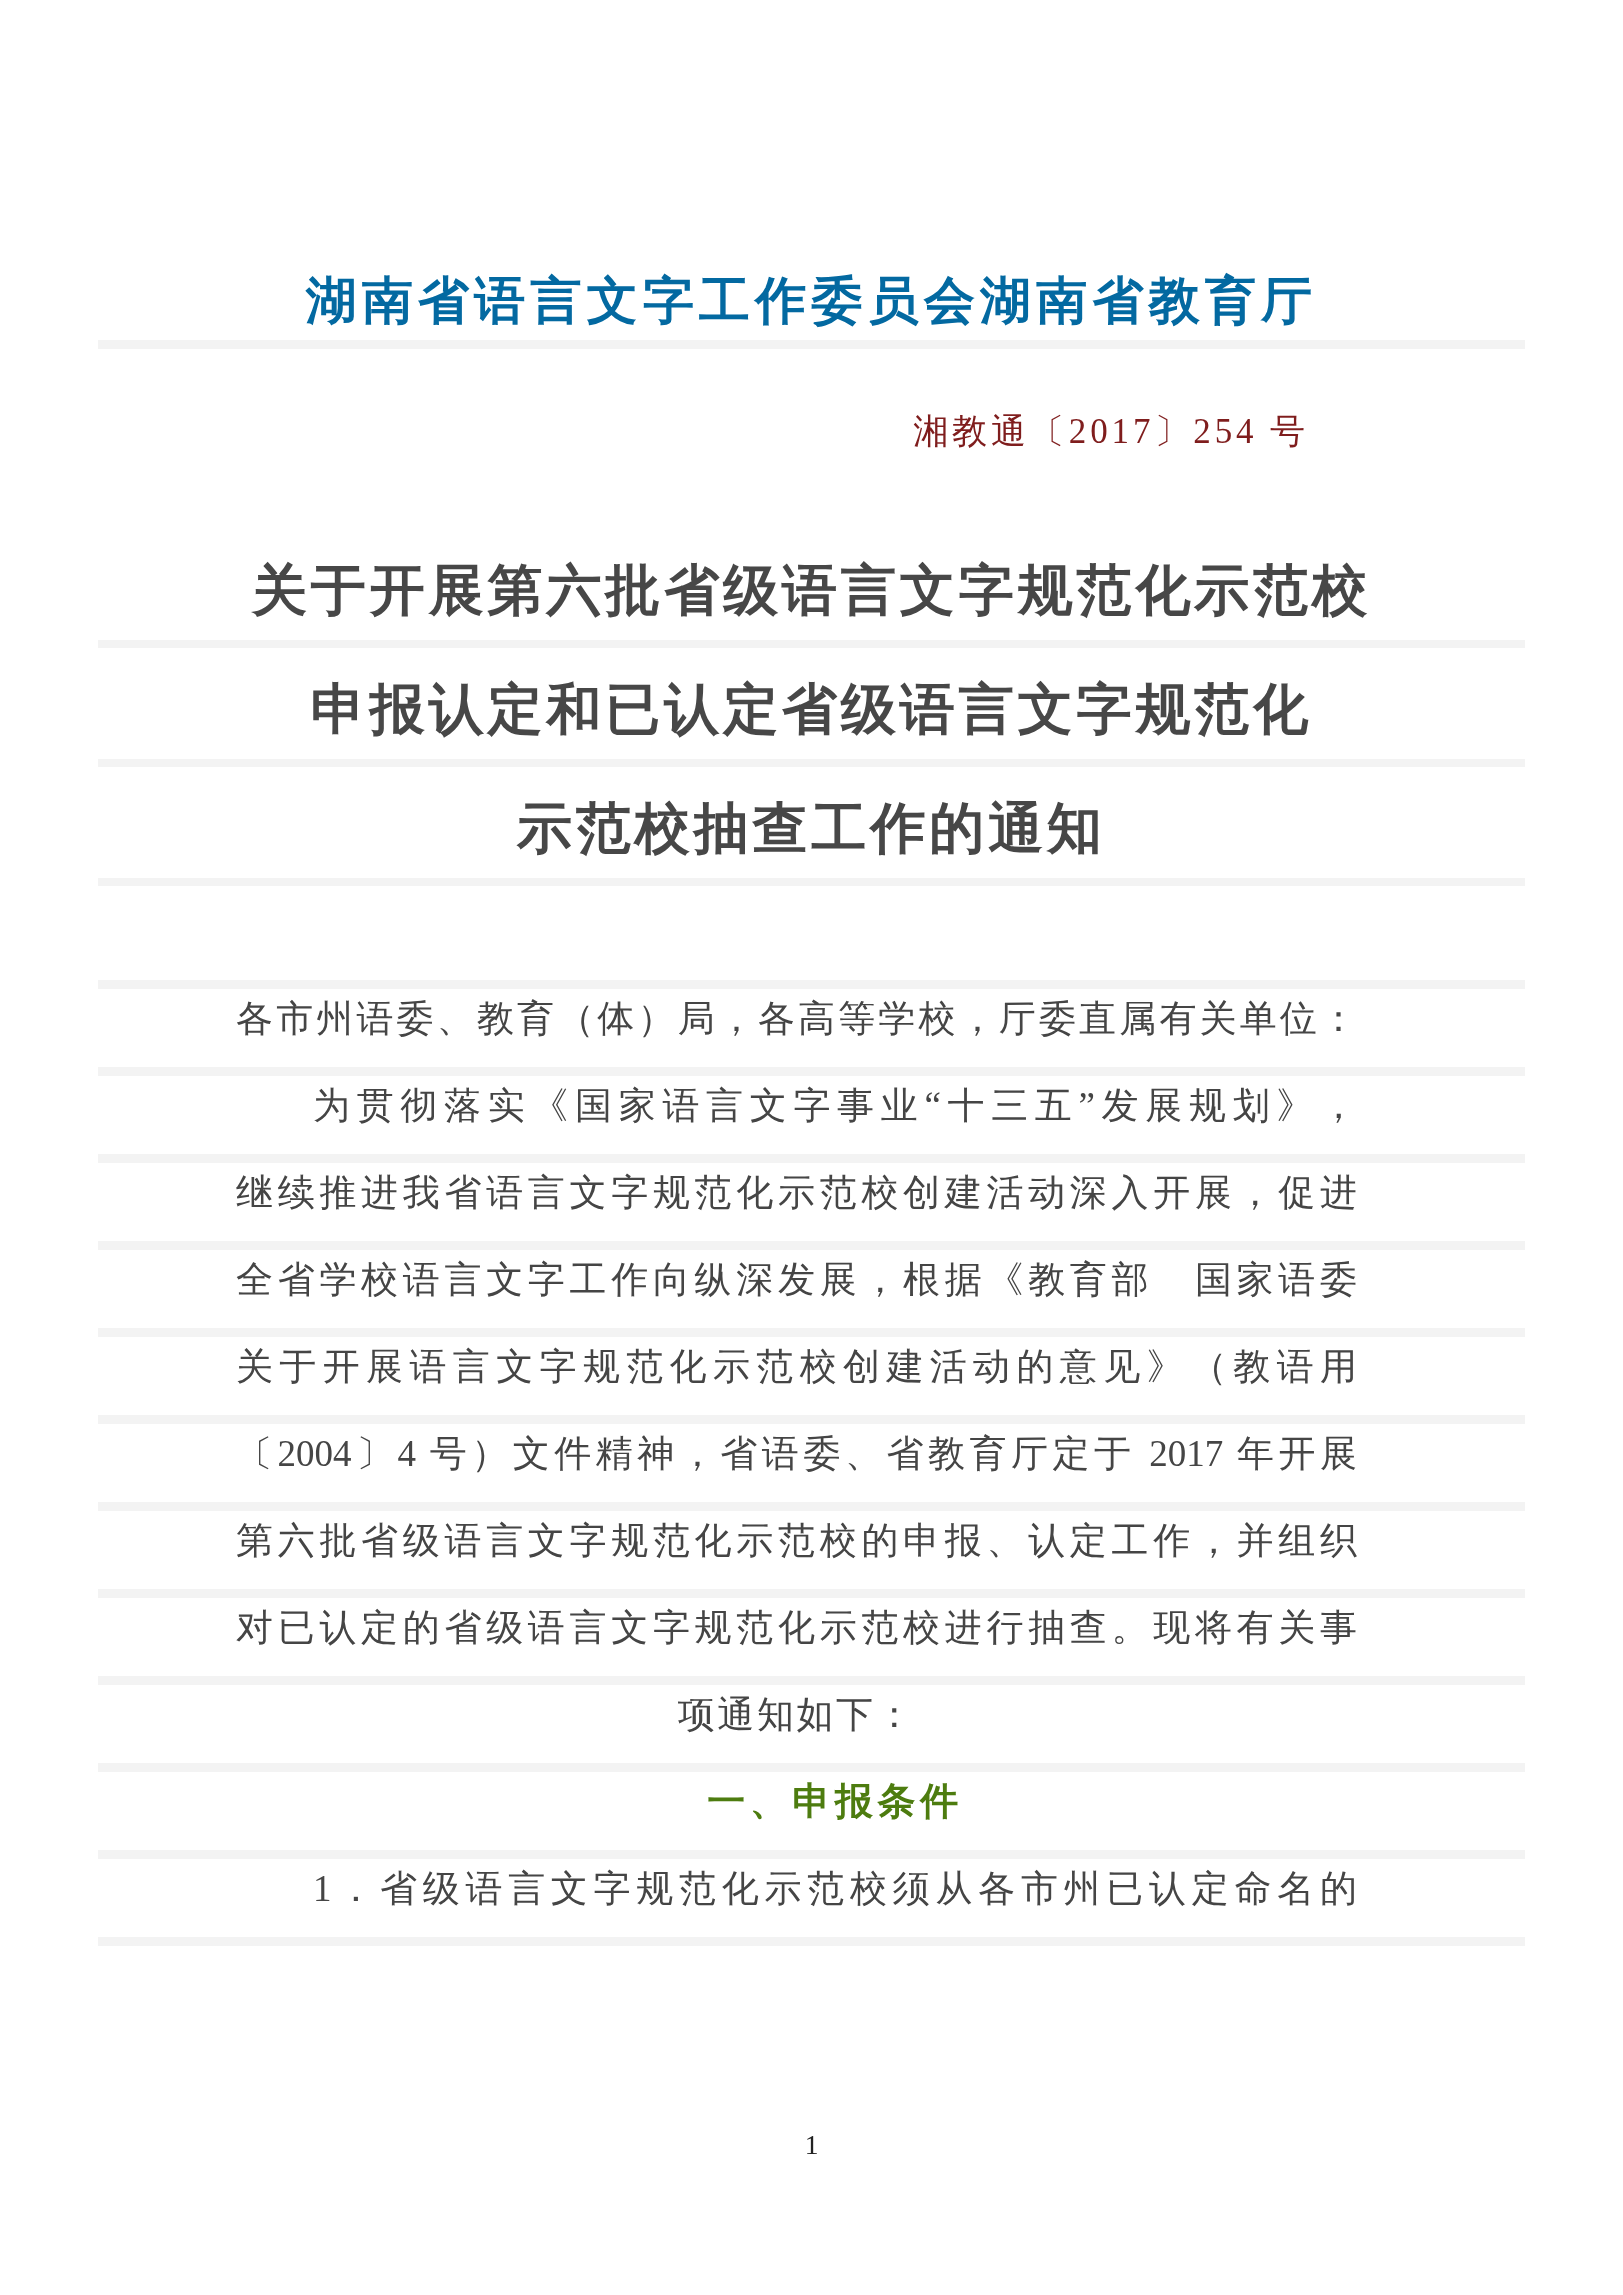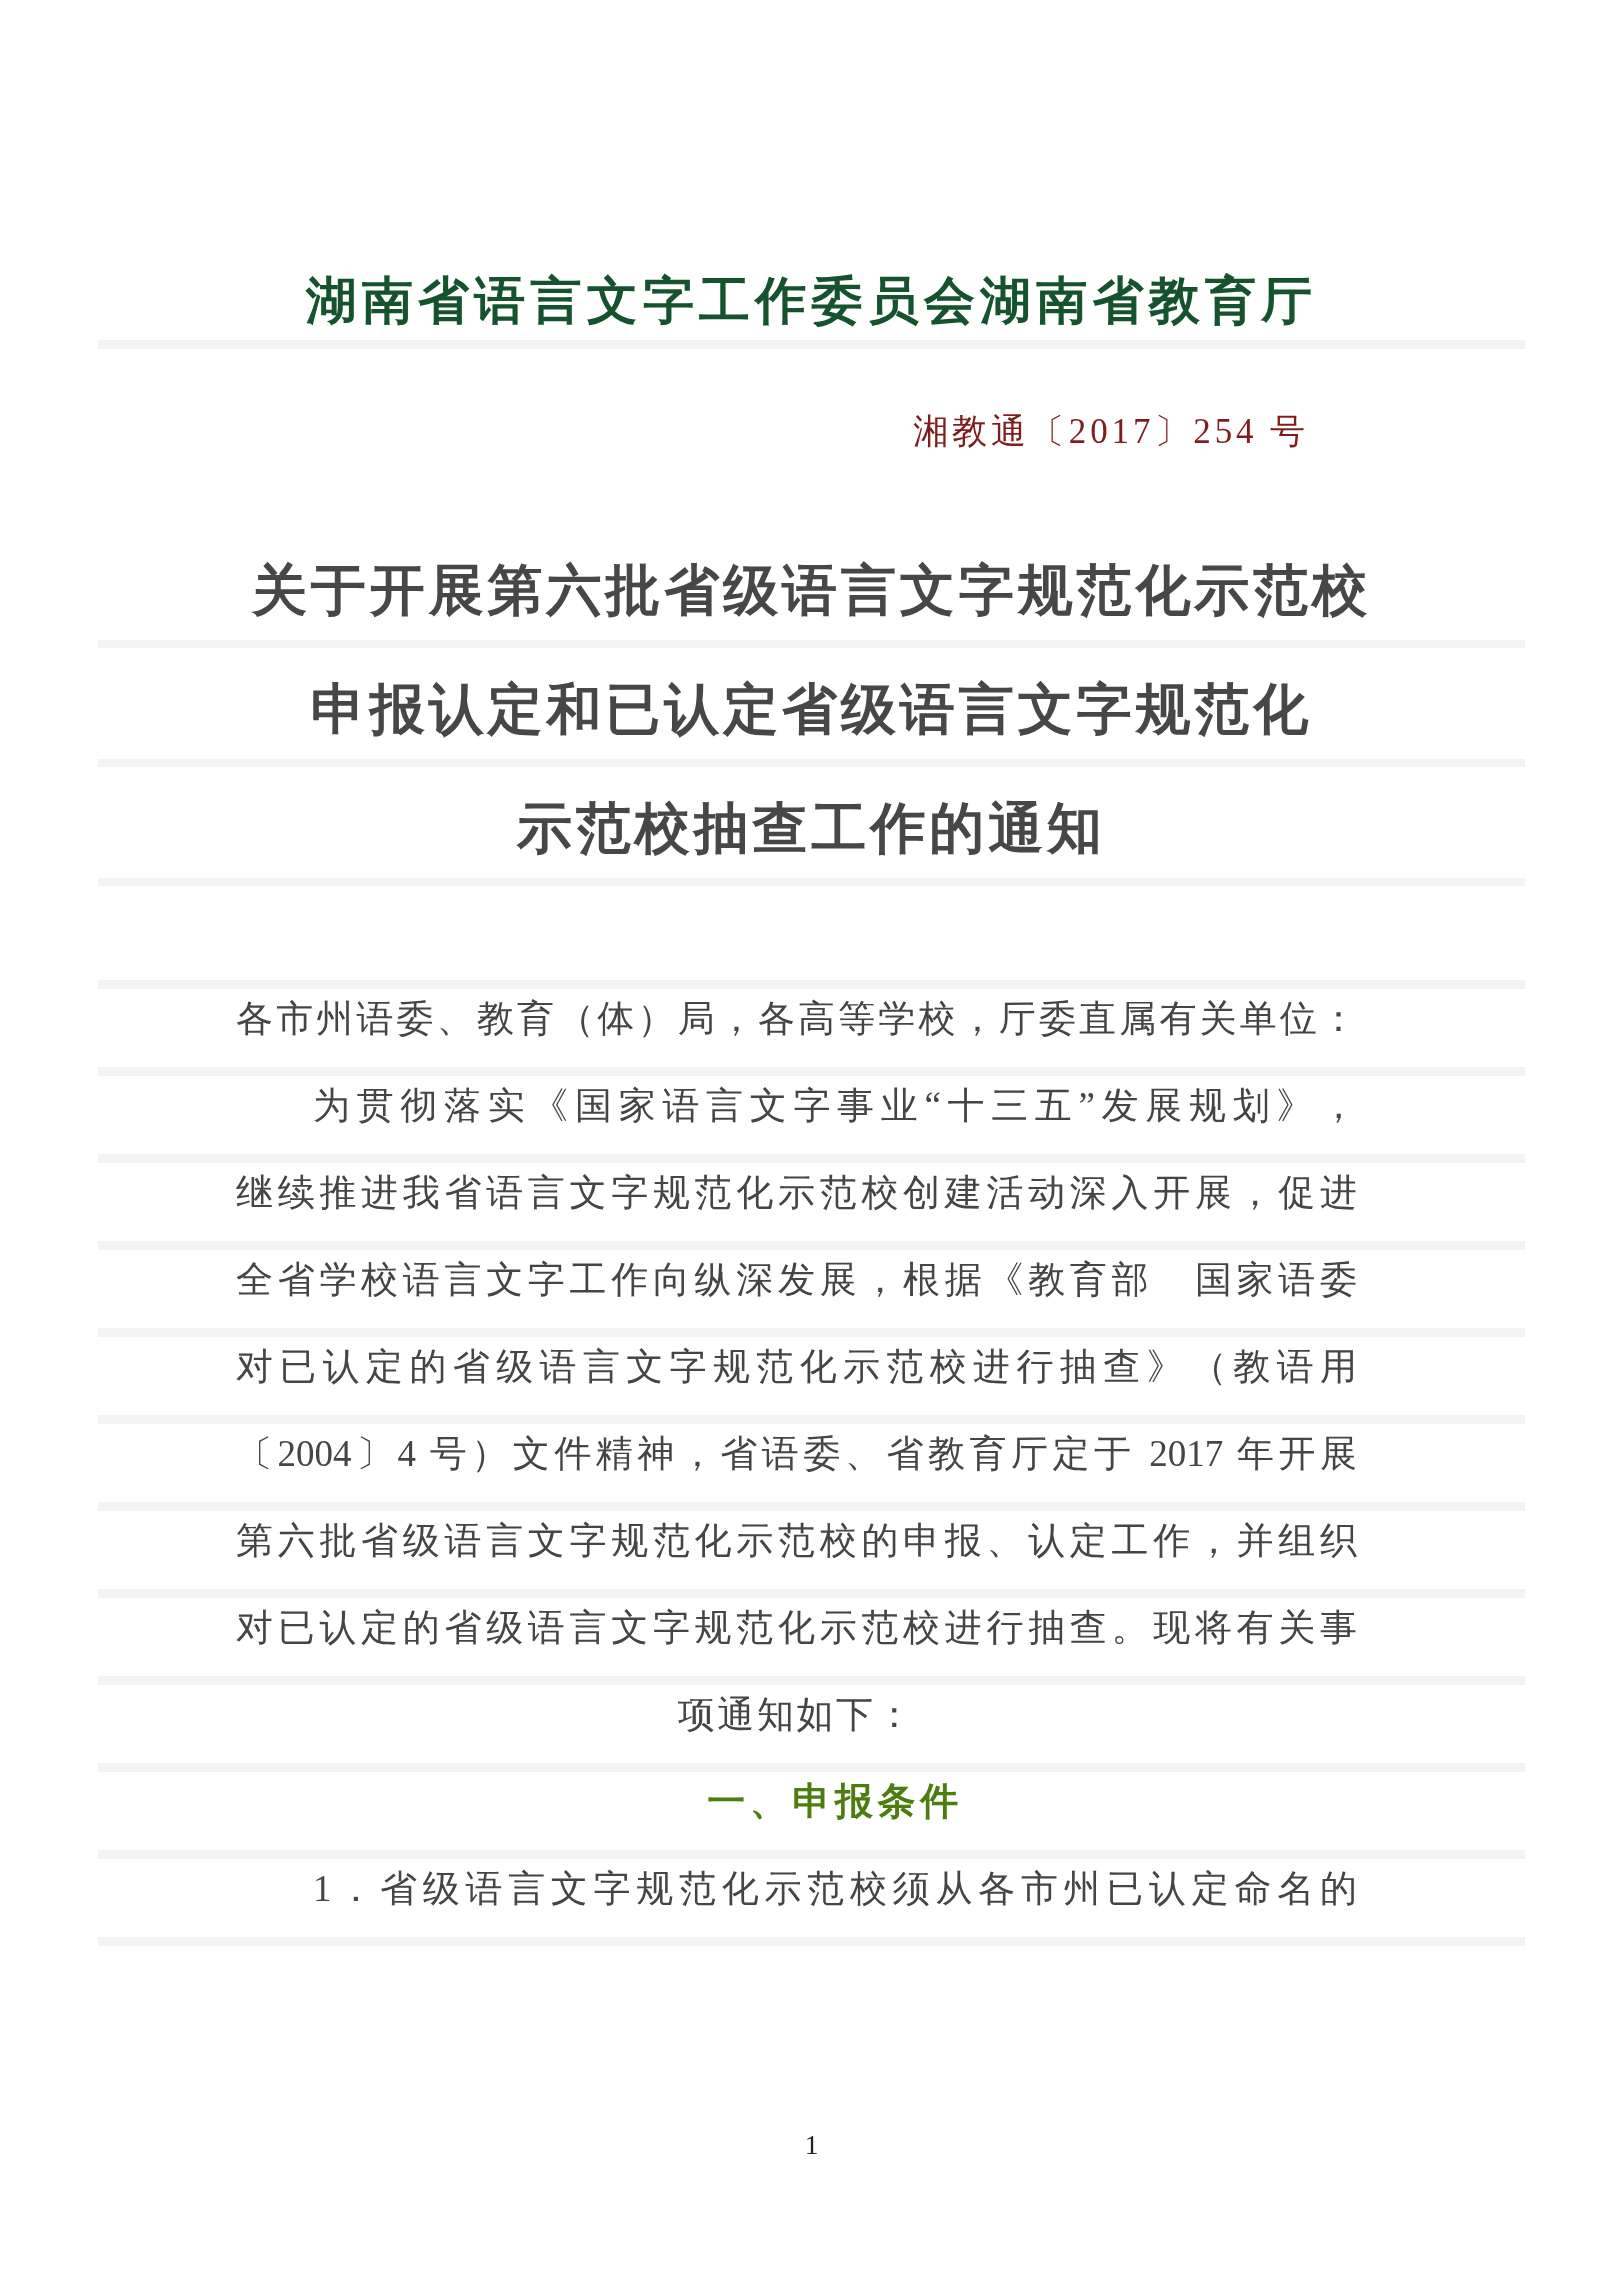--- a/index.html
+++ b/index.html
@@ -43,21 +43,21 @@
   }
   .issuer{
     position:absolute;
     top:275px; left:0; width:100%;
     text-align:center;
     font-family:"Liberation Sans", sans-serif;
     font-weight:bold;
     font-size:51px;
     line-height:1;
     letter-spacing:5.2px;
-    color:#14532d;
+    color:#0369a1;
     white-space:nowrap;
   }
   .doc-number{
     position:absolute;
     top:414px; right:314px;
     font-family:"Liberation Serif", serif;
     font-size:35px;
     line-height:1;
     letter-spacing:3.9px;
     color:#7f1d1d;
@@ -137,21 +137,21 @@
       <div class="title-line">关于开展第六批省级语言文字规范化示范校</div>
       <div class="title-line">申报认定和已认定省级语言文字规范化</div>
       <div class="title-line">示范校抽查工作的通知</div>
     </div>
 
   <div class="body-text">
       <div class="line justify">各市州语委、教育（体）局，各高等学校，厅委直属有关单位：</div>
       <div class="line indent justify">为贯彻落实《国家语言文字事业“十三五”发展规划》，</div>
       <div class="line justify">继续推进我省语言文字规范化示范校创建活动深入开展，促进</div>
       <div class="line justify">全省学校语言文字工作向纵深发展，根据《教育部　国家语委</div>
-      <div class="line justify">对已认定的省级语言文字规范化示范校进行抽查》（教语用</div>
+      <div class="line justify">关于开展语言文字规范化示范校创建活动的意见》（教语用</div>
       <div class="line justify">〔2004〕4 号）文件精神，省语委、省教育厅定于 2017 年开展</div>
       <div class="line justify">第六批省级语言文字规范化示范校的申报、认定工作，并组织</div>
       <div class="line justify">对已认定的省级语言文字规范化示范校进行抽查。现将有关事</div>
       <div class="line">项通知如下：</div>
       <div class="line indent heading">一、申报条件</div>
       <div class="line indent justify">1．省级语言文字规范化示范校须从各市州已认定命名的</div>
     </div>
 
   <div class="page-number">1</div>
 

